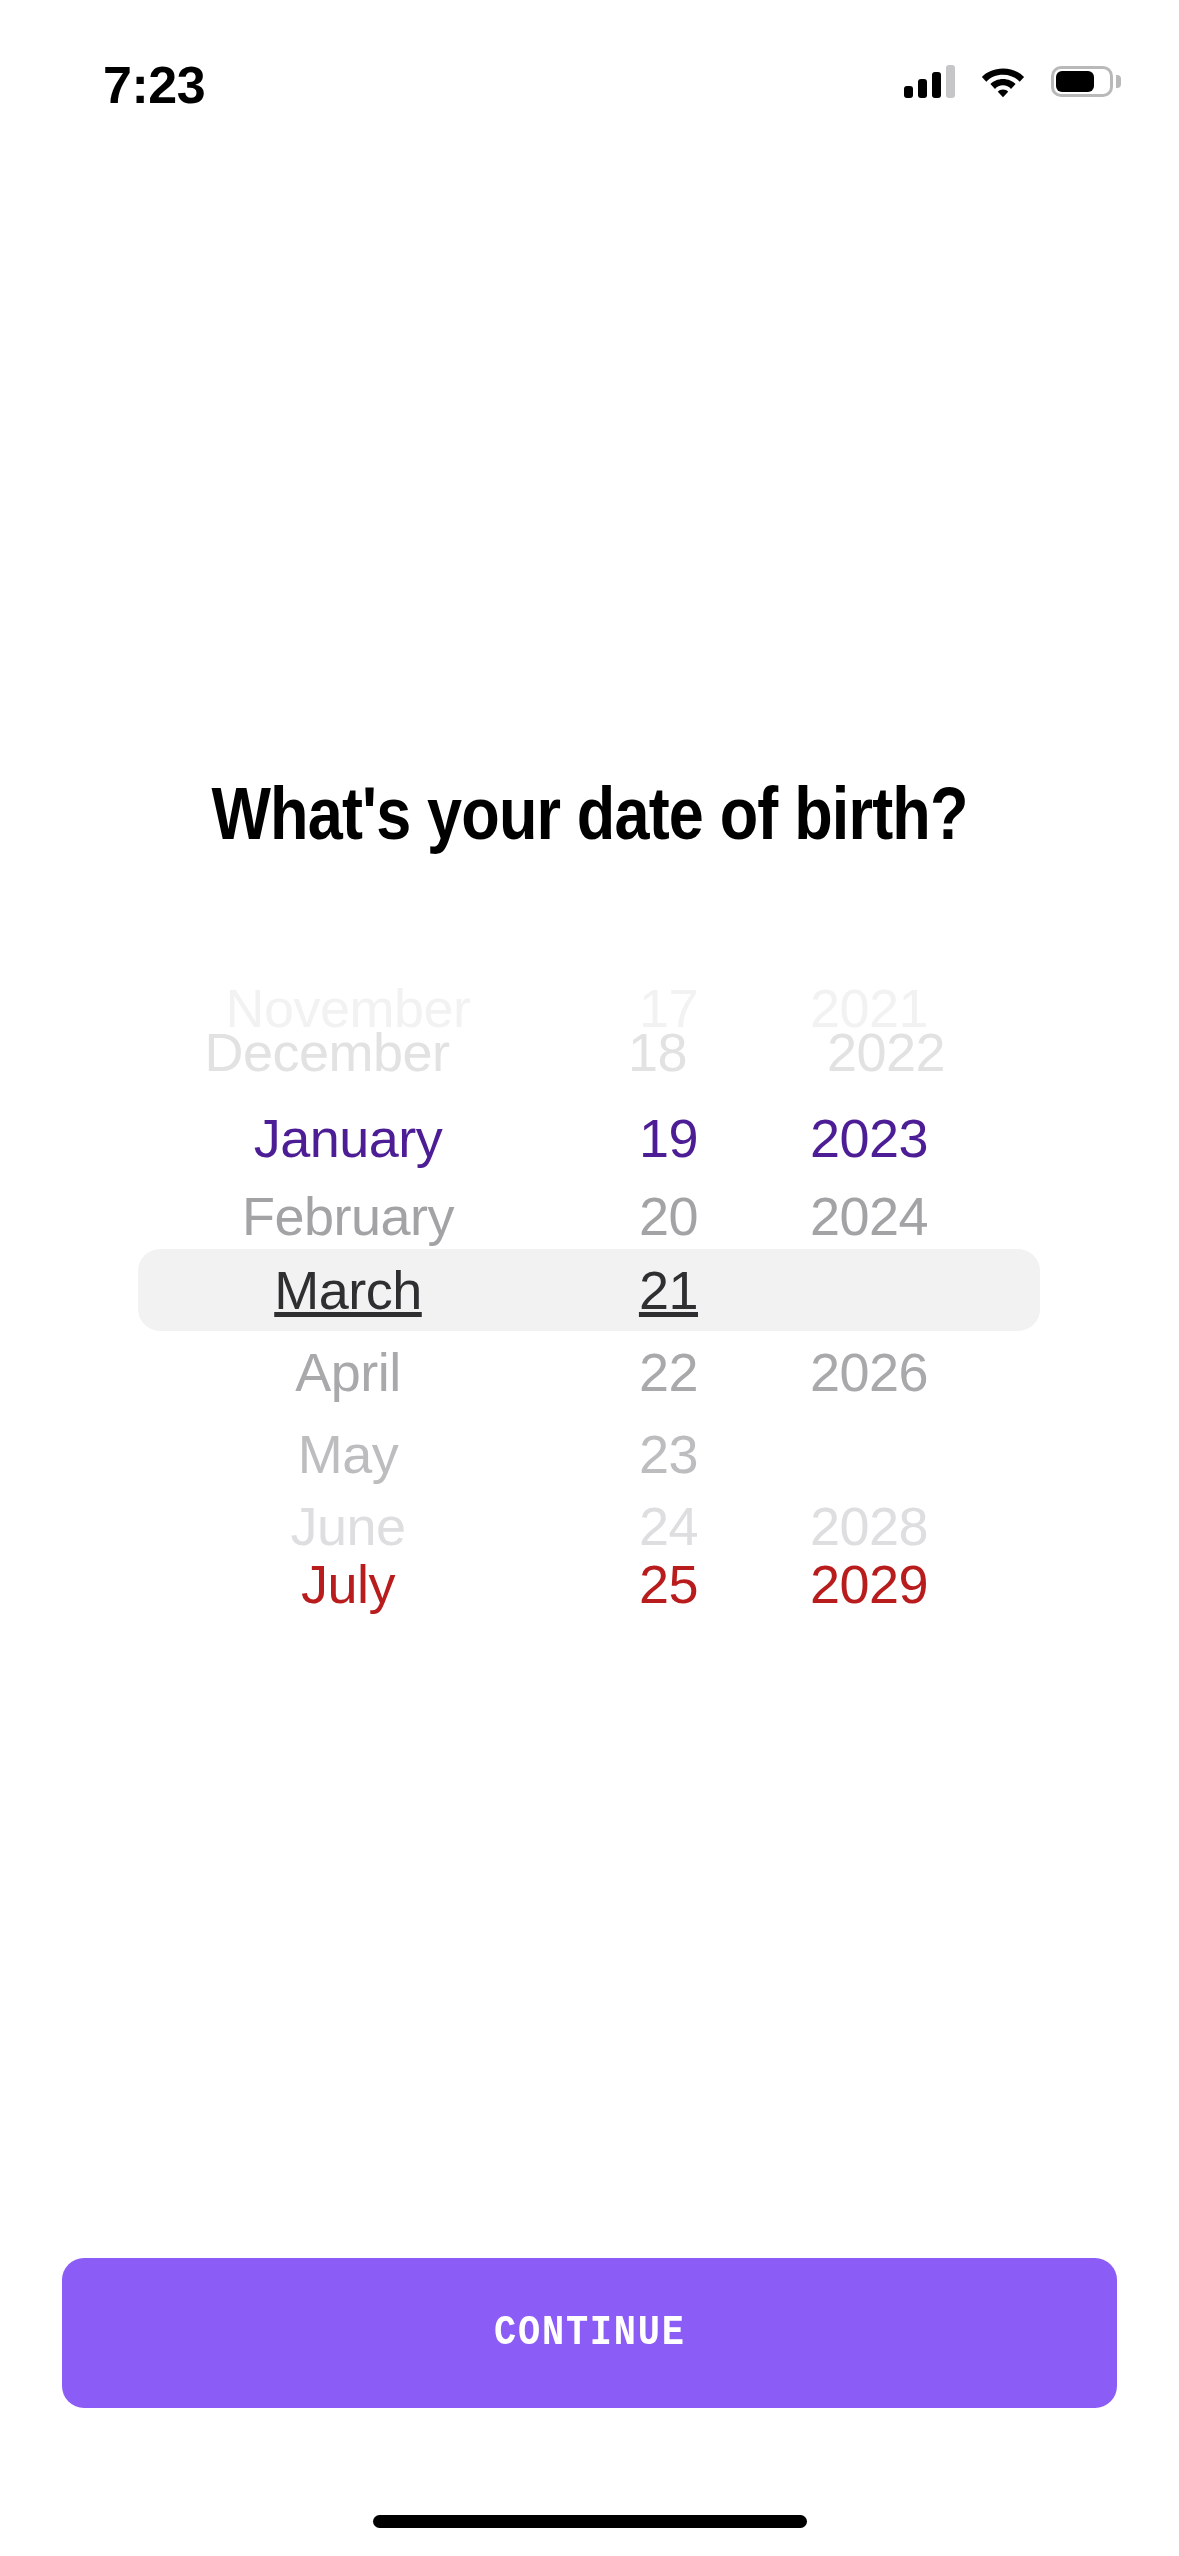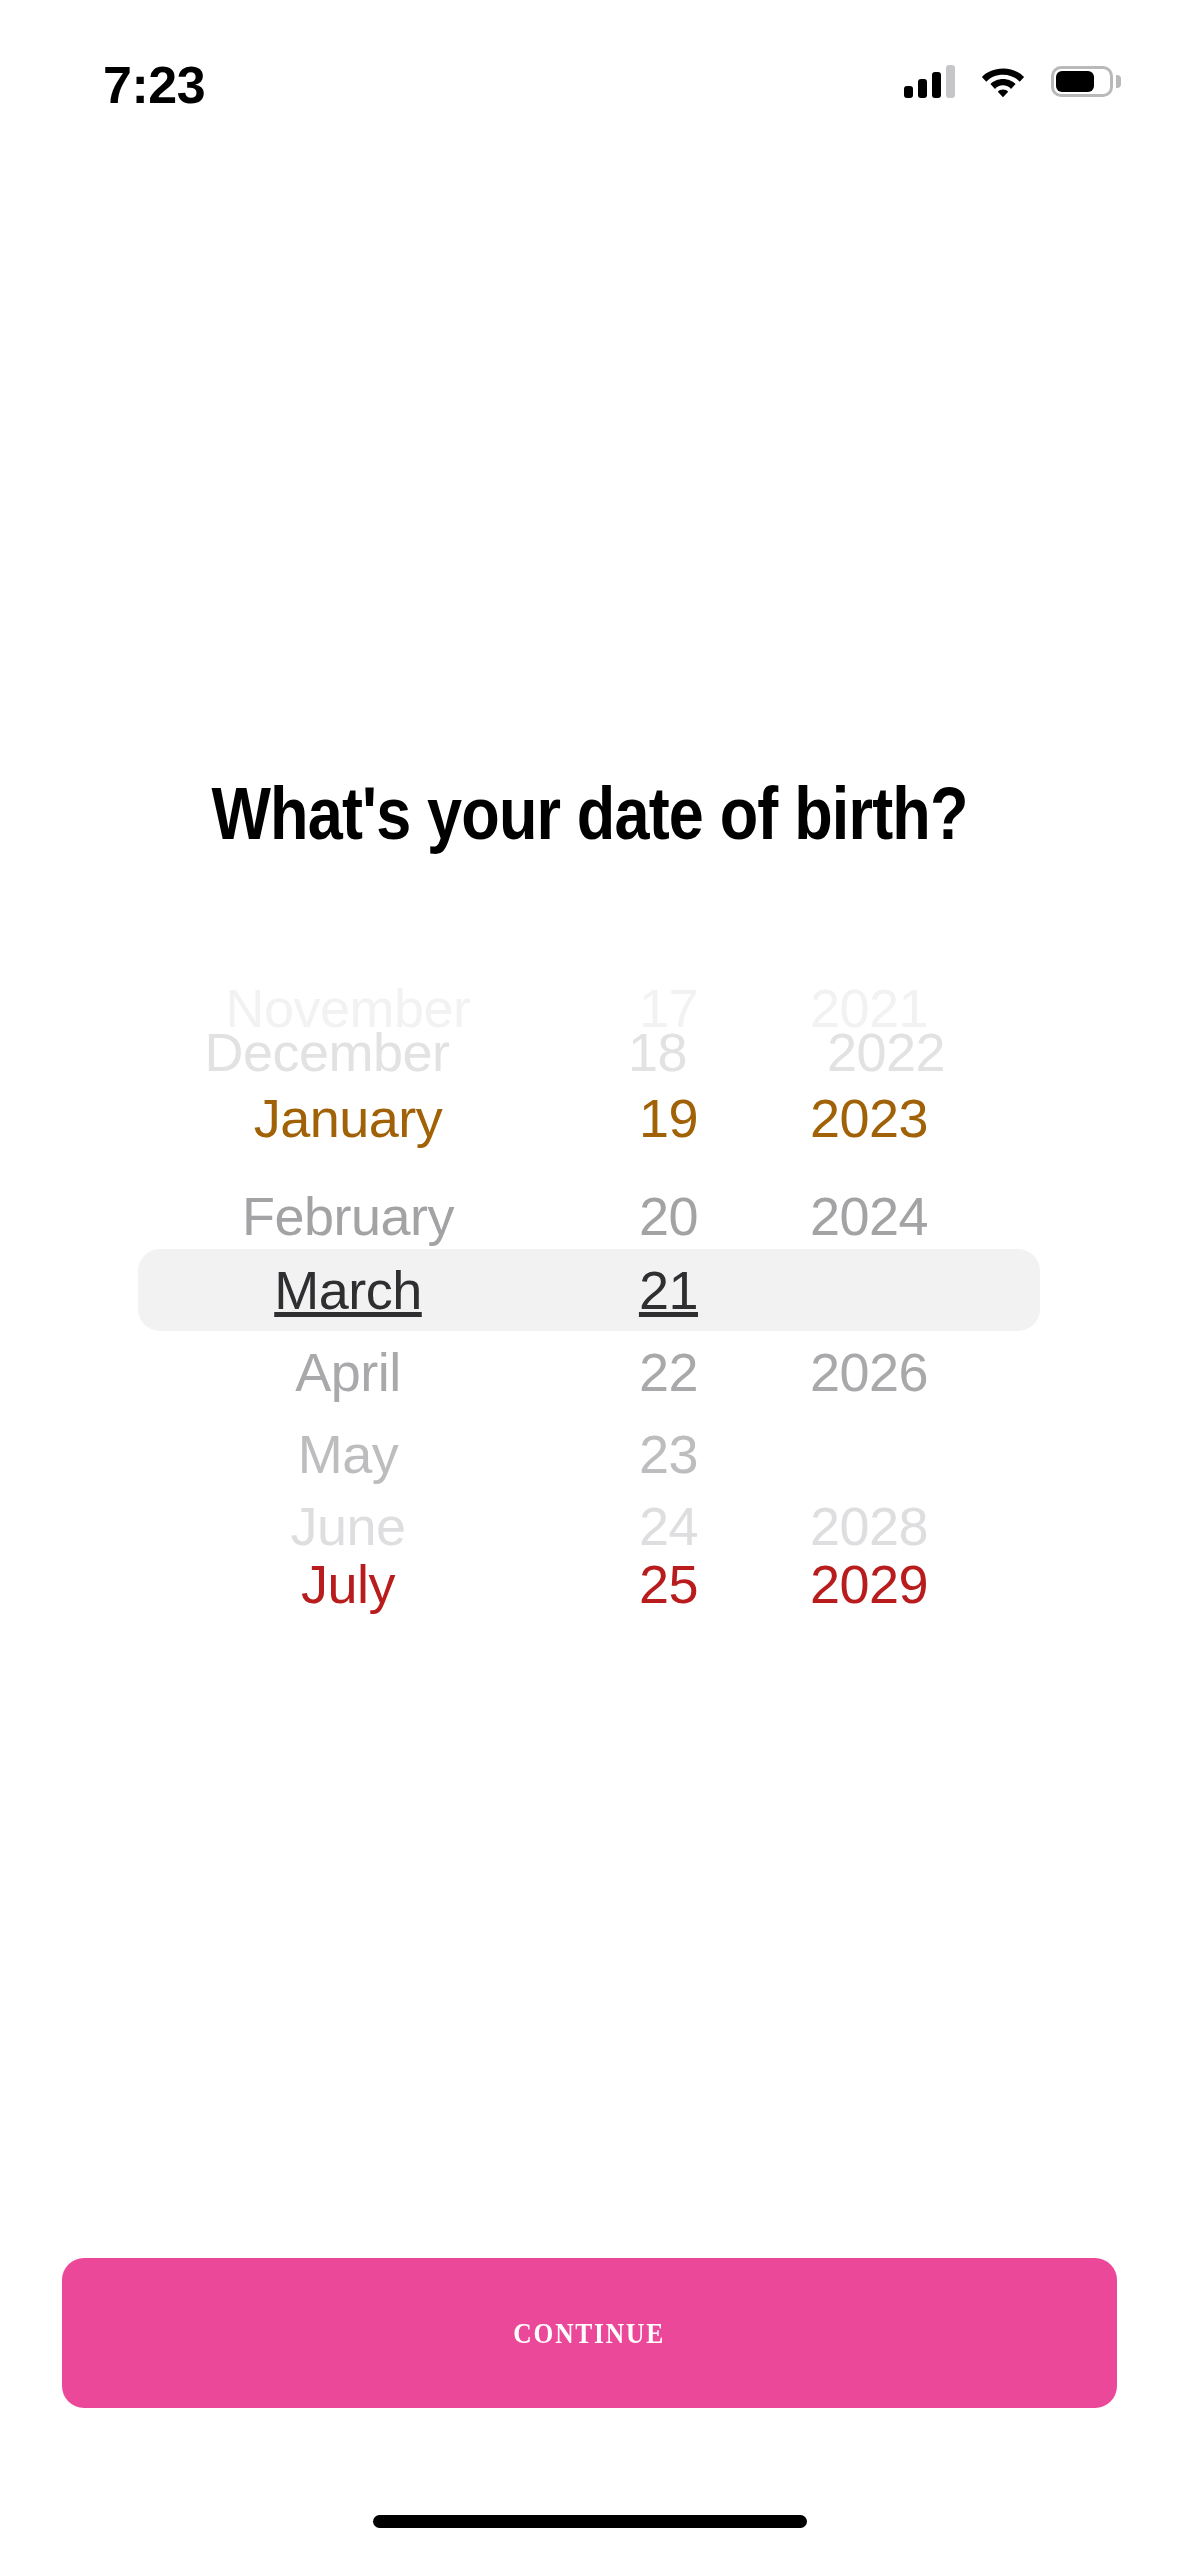--- a/index.html
+++ b/index.html
@@ -118,41 +118,41 @@
   .col-year {
     width:342px;
     text-align:center;
     font-size:54px;
     font-weight:400;
     letter-spacing:-0.5px;
   }
   
   .r0 { top:-38px;  color:#f2f2f3; }
   .r1 { top:  6px;  color:#e2e2e3;gap:45px; }
-  .r2 { top: 72px;  color:#a16207;justify-content:flex-end; }
+  .r2 { top: 92px;  color:#4c1d95;justify-content:flex-end; }
   .r3 { top:170px;  color:#a3a3a5; }
   .r4 { top:244px;  color:#2f2f31;text-decoration:underline; }
   .r5 { top:326px;  color:#a9a9ab; }
   .r6 { top:408px;  color:#bdbdbf; }
   .r7 { top:480px;  color:#dedee0; }
   .r8 { top:528px;  color:#b91c1c;align-items:flex-end; }
 
   
   #continue-button {
     position:absolute;
     left:62px; top:2258px;
     width:1055px; height:150px;
-    background:#ec4899;
+    background:#8b5cf6;
     border:none;
     border-radius:22px;
     color:#ffffff;
-    font-size:29px;
+    font-size:42px;
     font-weight:700;
     letter-spacing:2px;
-    font-family:Liberation Serif, serif;
+    font-family:Liberation Mono, monospace;
     cursor:pointer;
     display:flex; align-items:center; justify-content:center;
   }
   #continue-label { transform:scaleX(0.88); display:inline-block; }
 
   
   #home-indicator {
     position:absolute;
     left:50%; transform:translateX(-50%);
     bottom:28px;

